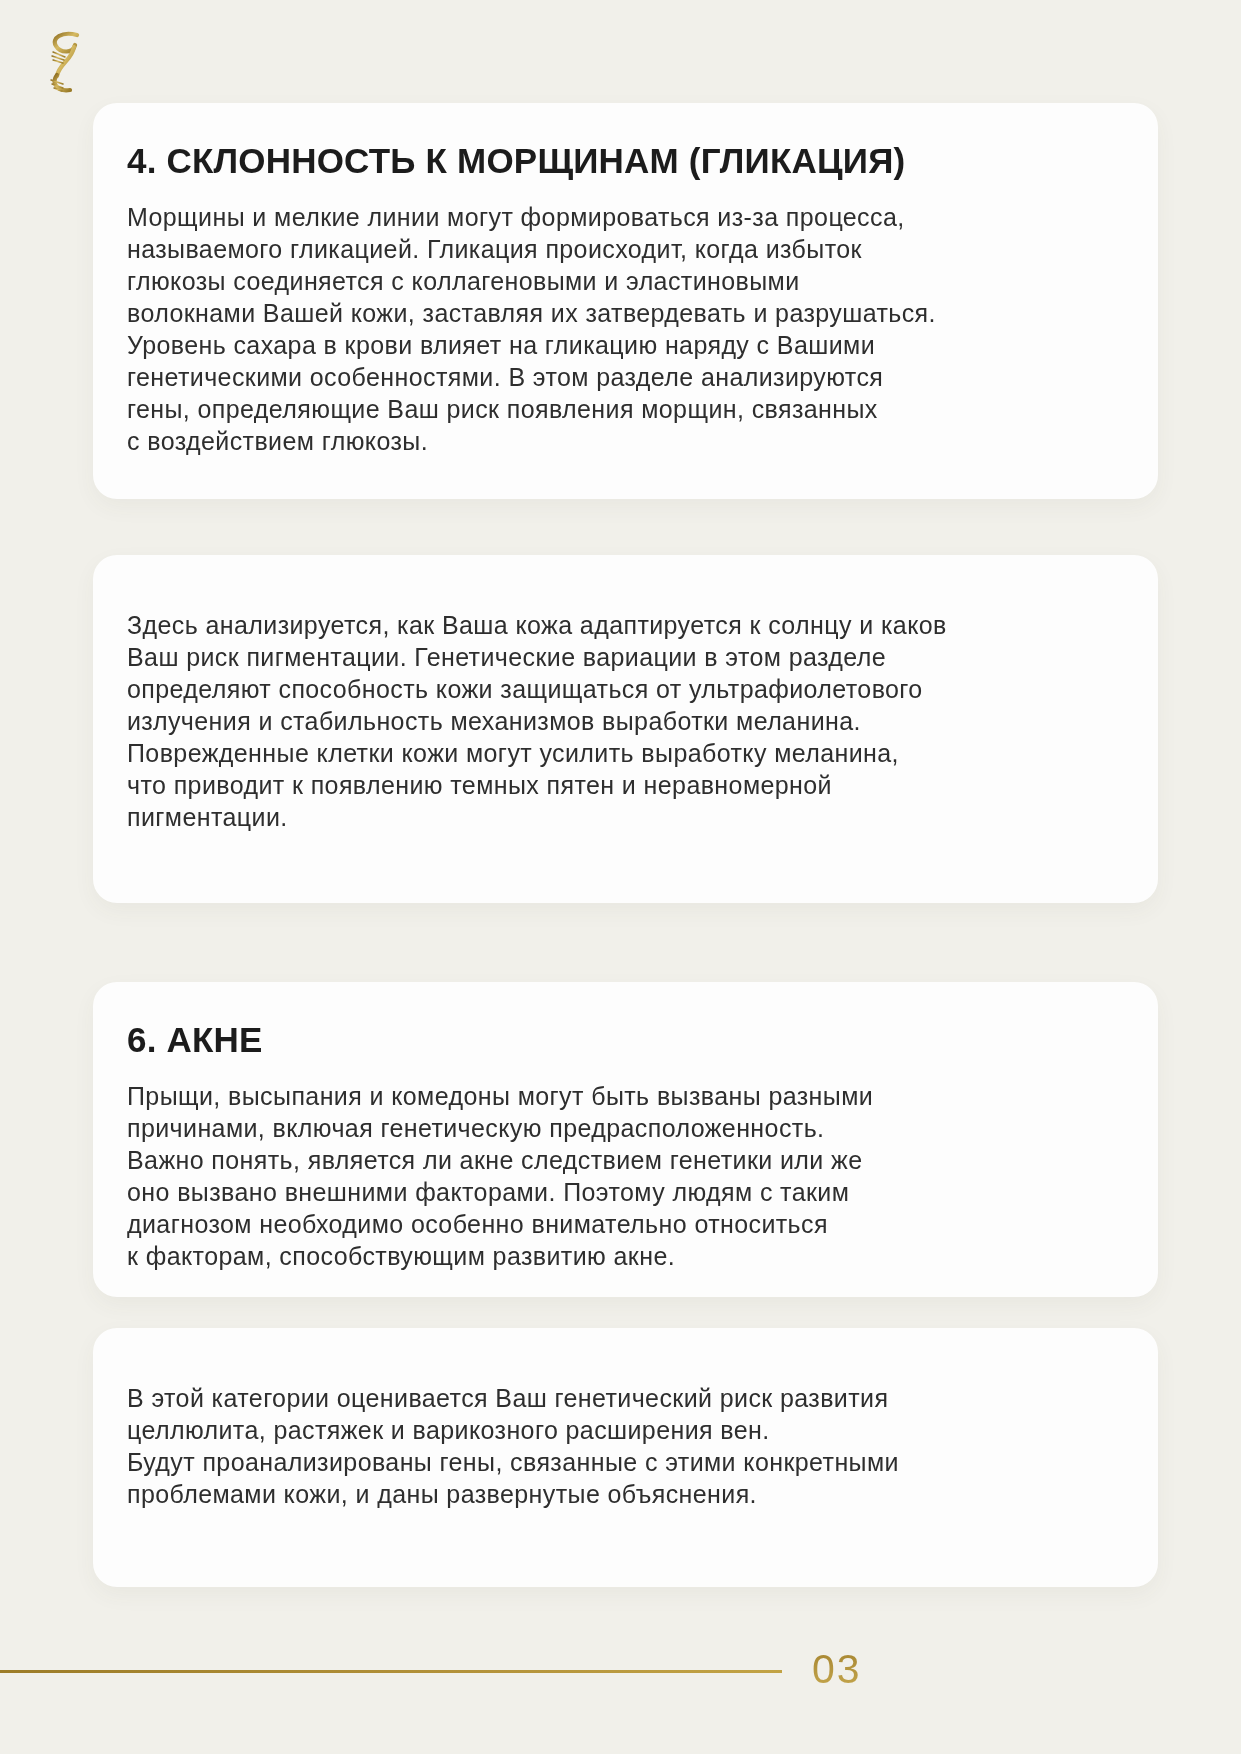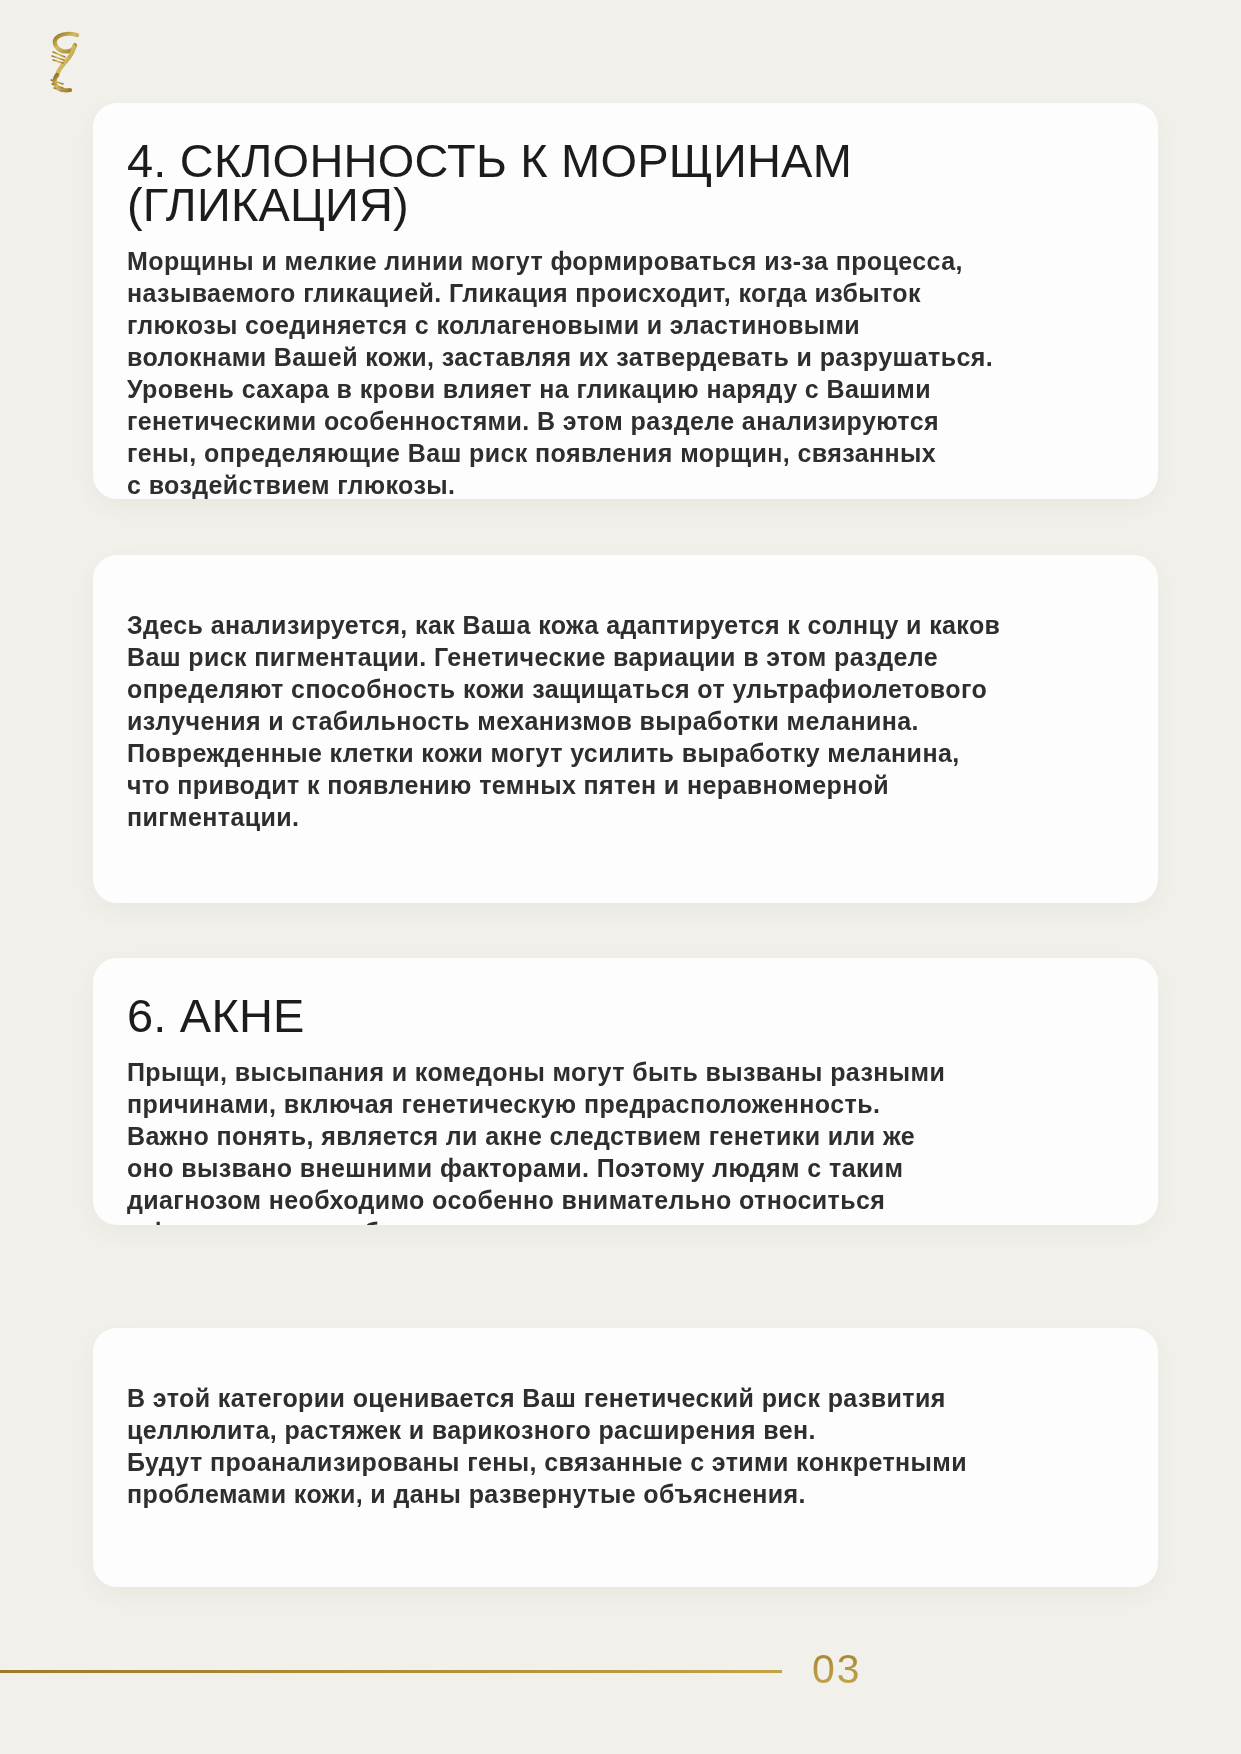--- a/index.html
+++ b/index.html
@@ -31,35 +31,35 @@
     width: 1065px;
     background: #fdfdfd;
     border-radius: 24px;
     box-shadow: 0 8px 22px rgba(80, 75, 50, 0.05);
     padding: 36px 40px 0 34px;
     box-sizing: border-box;
     overflow: hidden;
   }
   .card-1 { top: 103px; height: 396px; }
   .card-2 { top: 555px; height: 348px; }
-  .card-3 { top: 958px; height: 267px; }
+  .card-3 { top: 982px; height: 315px; }
   .card-4 { top: 1328px; height: 259px; }
   .card h2 {
     margin: 0;
-    font-size: 47px;
+    font-size: 35px;
     line-height: 44px;
-    font-weight: 400;
+    font-weight: 700;
     color: #1c1c1c;
     letter-spacing: 0.2px;
   }
   .card p {
     margin: 18px 0 0 0;
     font-size: 25px;
     line-height: 32px;
-    font-weight: 700;
+    font-weight: 400;
     color: #2e2e2e;
     letter-spacing: 0.4px;
     white-space: pre-line;
   }
   .footer-line {
     position: absolute;
     left: 0;
     top: 1670px;
     width: 782px;
     height: 3px;

